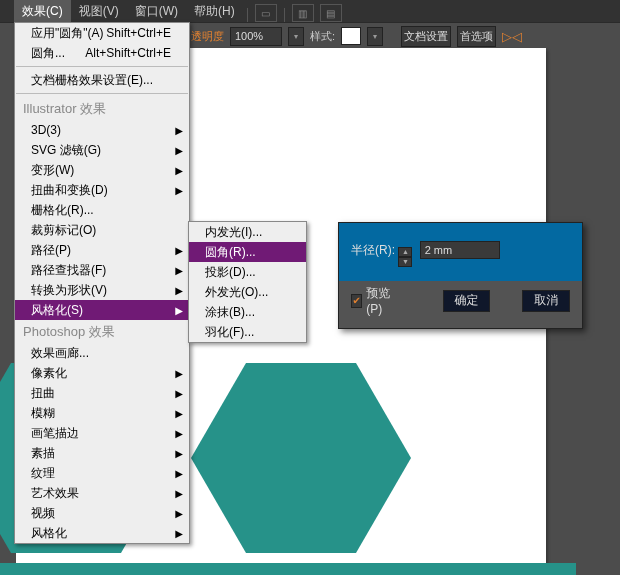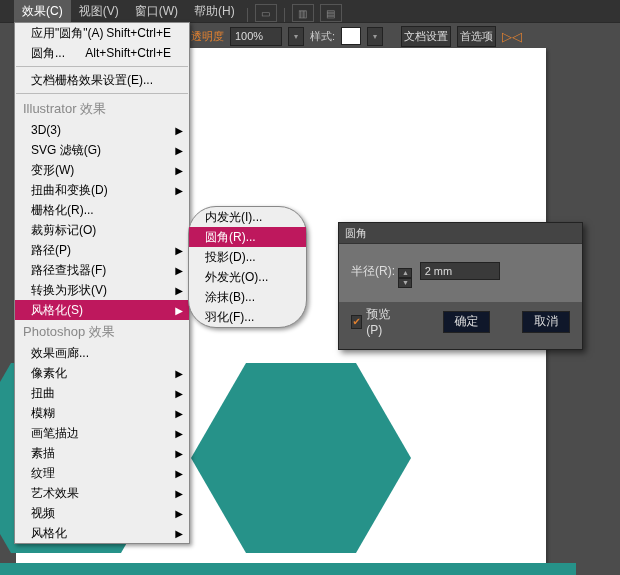--- a/index.html
+++ b/index.html
@@ -17,30 +17,30 @@
   .tb-btn{background:#3a3a3a;border:1px solid #222;color:#ddd;padding:2px 2px;font-size:11px;}
   .tb-orange{color:#e08030;font-size:13px;}
   .canvas{position:absolute;top:48px;left:0;right:0;bottom:0;background:#4c4c4c;}
   .artboard{position:absolute;top:0;left:16px;width:530px;height:527px;background:#fff;box-shadow:2px 2px 3px rgba(0,0,0,.3);}
   .hex{position:absolute;background:#269289;}
   .h1{left:-60px;top:315px;width:220px;height:190px;clip-path:polygon(25% 0,75% 0,100% 50%,75% 100%,25% 100%,0 50%);}
   .h2{left:175px;top:315px;width:220px;height:190px;clip-path:polygon(25% 0,75% 0,100% 50%,75% 100%,25% 100%,0 50%);}
   .bar{position:absolute;left:-60px;top:515px;width:620px;height:60px;background:#269289;}
   .menu{position:absolute;background:#eee;border:1px solid #888;box-shadow:2px 2px 4px rgba(0,0,0,.4);font-size:12px;color:#000;}
   .menu .row{height:20px;display:flex;align-items:center;padding:0 18px 0 16px;position:relative;}
-  .menu .row.hl{background:#be185d;color:#fff;}
+  .menu .row.hl{background:#701a75;color:#fff;}
   .menu .row .r{position:absolute;right:18px;}
   .menu .row .arrow{position:absolute;right:6px;font-size:10px;}
   .menu .divider{height:1px;background:#bbb;margin:3px 1px;}
   .menu .hdr{color:#888;padding:3px 0 2px 8px;font-size:13px;}
   .menu1{top:22px;left:14px;width:174px;}
-  .menu2{top:206px;left:188px;width:117px;border-radius:28px;}
+  .menu2{top:221px;left:188px;width:117px;}
   .dialog{position:absolute;top:222px;left:338px;width:243px;background:#555;border:1px solid #222;box-shadow:3px 3px 6px rgba(0,0,0,.5);color:#ddd;font-size:12px;}
   .dialog .title{background:#444;height:20px;display:flex;align-items:center;padding:0 6px;border-bottom:1px solid #333;font-size:11px;}
-  .dialog .body{padding:18px 24px 14px 12px;background:#737373;}
+  .dialog .body{padding:18px 24px 14px 12px;background:#0369a1;}
   .dialog .body2{padding:4px 12px 12px 12px;background:#535353;display:flex;align-items:center;gap:14px;}
   .dlg-input{background:#3a3a3a;border:1px solid #222;color:#ddd;width:70px;height:16px;padding:0 4px;font-size:11px;}
   .stepper{display:inline-flex;flex-direction:column;margin-right:4px;}
   .stepper span{width:12px;height:8px;background:#3a3a3a;border:1px solid #222;font-size:7px;line-height:7px;text-align:center;color:#aaa;}
   .dlg-btn{background:#0f172a;border:1px solid #222;color:#ddd;width:58px;height:20px;font-size:12px;display:flex;align-items:center;justify-content:center;margin-left:18px;}
   .cb{width:12px;height:12px;background:#3a3a3a;border:1px solid #222;display:inline-flex;align-items:center;justify-content:center;color:#e08030;font-size:10px;margin-right:4px;}
 </style>
 </head>
 <body>
 
@@ -194,21 +194,20 @@
       <div class="row">
         <span>涂抹(B)...</span>
       </div>
       <div class="row">
         <span>羽化(F)...</span>
       </div>
     </div>
 </div>
 
 <div class="dialog">
-  <div class="title">圆角</div>
   <div class="body">
     <span>半径(R):</span>
     <span class="stepper">
         <span>▲</span>
         <span>▼</span>
       </span>
     <input class="dlg-input" value="2 mm" style="">
   </div>
   <div class="body2">
     <span style="display:flex;align-items:center">

